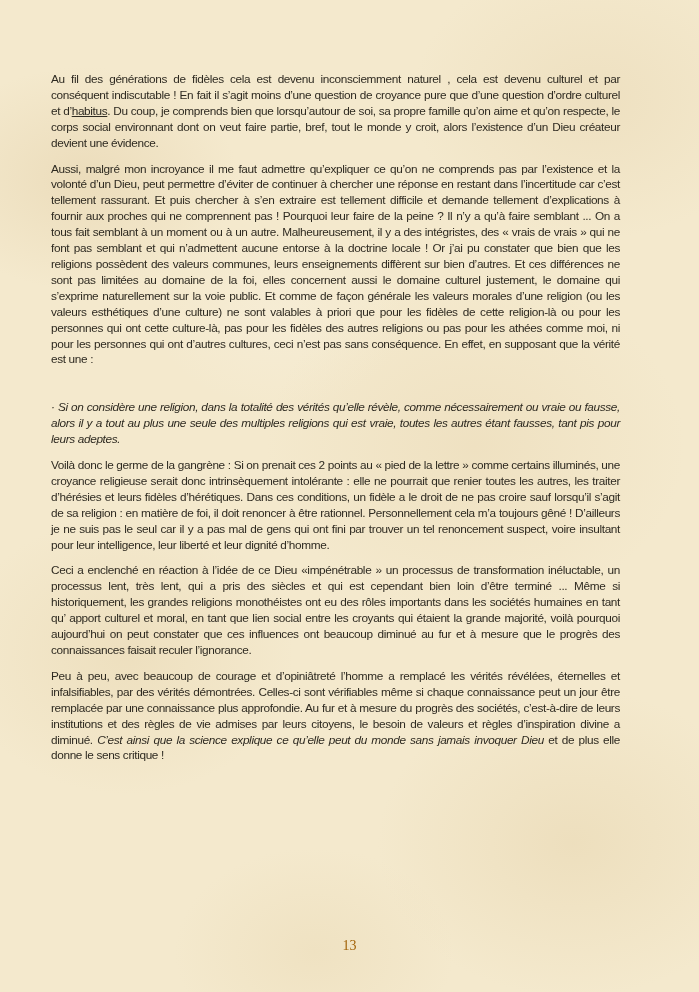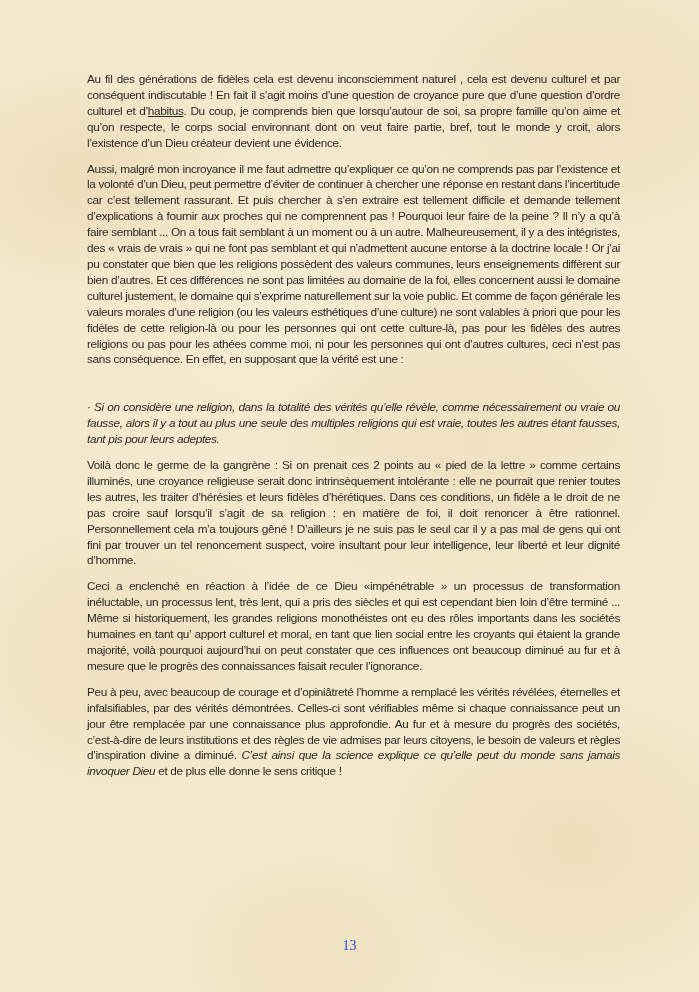--- a/index.html
+++ b/index.html
@@ -18,21 +18,21 @@
       radial-gradient(ellipse 240px 200px at 18% 66%, rgba(224,203,160,0.32), transparent 70%),
       radial-gradient(ellipse 280px 220px at 82% 85%, rgba(226,206,164,0.38), transparent 70%),
       radial-gradient(ellipse 200px 150px at 45% 96%, rgba(230,212,172,0.34), transparent 70%),
       radial-gradient(ellipse 180px 130px at 40% 32%, rgba(248,240,220,0.5), transparent 70%);
   }
   .page {
     position: relative;
     width: 699px;
     height: 992px;
     box-sizing: border-box;
-    padding: 72px 79px 0 87px;
+    padding: 72px 79px 0 51px;
     font-family: "Liberation Sans", "DejaVu Sans", sans-serif;
     color: #2e2a21;
   }
   .content p {
     margin: 0 0 10px 0;
     font-size: 11.8px;
     line-height: 15.9px;
     letter-spacing: -0.35px;
     text-align: justify;
   }
@@ -47,21 +47,21 @@
     text-decoration: underline;
   }
   .page-number {
     position: absolute;
     bottom: 38px;
     left: 0;
     right: 0;
     text-align: center;
     font-family: "Liberation Serif", "DejaVu Serif", serif;
     font-size: 14px;
-    color: #1d4ed8;
+    color: #a16207;
   }
 </style>
 </head>
 <body>
 
 <div class="page">
   <div class="content" id="doc-body">
       <p><span>Au fil des générations de fidèles cela est devenu inconsciemment naturel , cela est devenu culturel et par conséquent indiscutable ! En fait il s’agit moins d’une question de croyance pure que d’une question d’ordre culturel et d’</span><span class="underline">habitus</span><span>. Du coup, je comprends bien que lorsqu’autour de soi, sa propre famille qu’on aime et qu’on respecte, le corps social environnant dont on veut faire partie, bref, tout le monde y croit, alors l’existence d’un Dieu créateur devient une évidence.</span></p>
       <p><span>Aussi, malgré mon incroyance il me faut admettre qu’expliquer ce qu’on ne comprends pas par l’existence et la volonté d’un Dieu, peut permettre d’éviter de continuer à chercher une réponse en restant dans l’incertitude car c’est tellement rassurant. Et puis chercher à s’en extraire est tellement difficile et demande tellement d’explications à fournir aux proches qui ne comprennent pas ! Pourquoi leur faire de la peine ? Il n’y a qu’à faire semblant ... On a tous fait semblant à un moment ou à un autre. Malheureusement, il y a des intégristes, des « vrais de vrais » qui ne font pas semblant et qui n’admettent aucune entorse à la doctrine locale ! Or j’ai pu constater que bien que les religions possèdent des valeurs communes, leurs enseignements diffèrent sur bien d’autres. Et ces différences ne sont pas limitées au domaine de la foi, elles concernent aussi le domaine culturel justement, le domaine qui s’exprime naturellement sur la voie public. Et comme de façon générale les valeurs morales d’une religion (ou les valeurs esthétiques d’une culture) ne sont valables à priori que pour les fidèles de cette religion-là ou pour les personnes qui ont cette culture-là, pas pour les fidèles des autres religions ou pas pour les athées comme moi, ni pour les personnes qui ont d’autres cultures, ceci n’est pas sans conséquence. En effet, en supposant que la vérité est une :</span></p>
       <p class="italic"><span class="italic">· Si on considère une religion, dans la totalité des vérités qu’elle révèle, comme nécessairement ou vraie ou fausse, alors il y a tout au plus une seule des multiples religions qui est vraie, toutes les autres étant fausses, tant pis pour leurs adeptes.</span></p>

